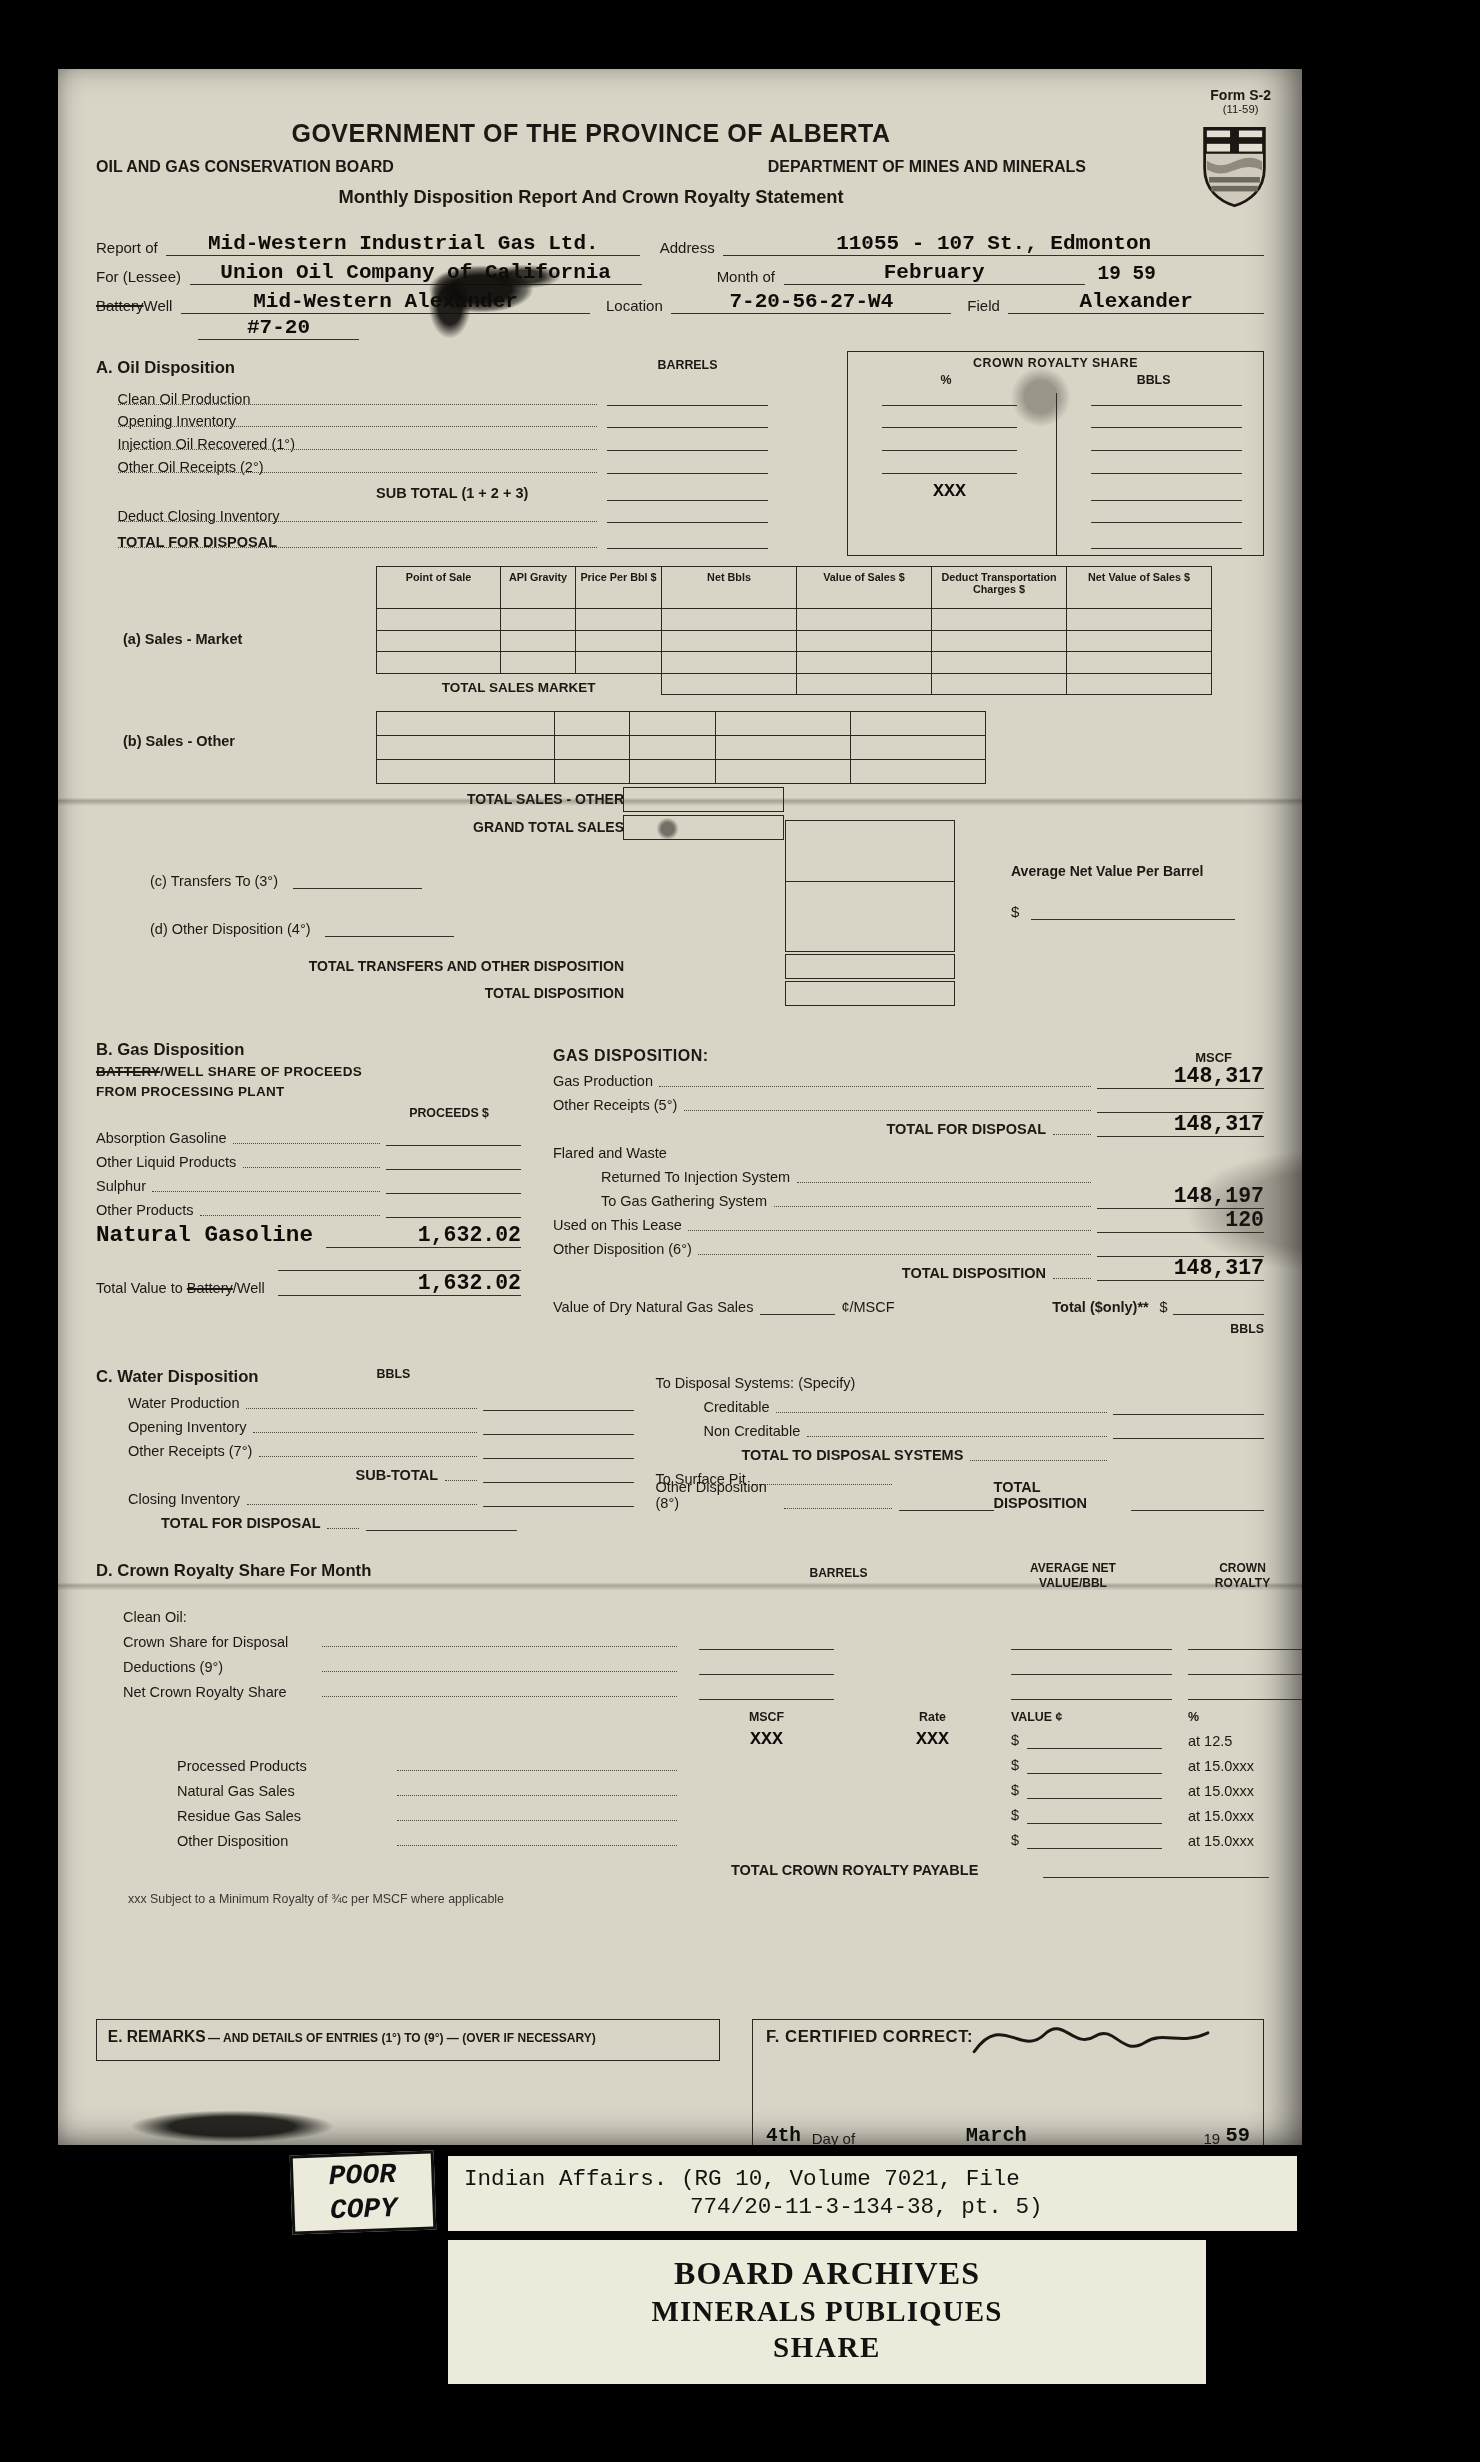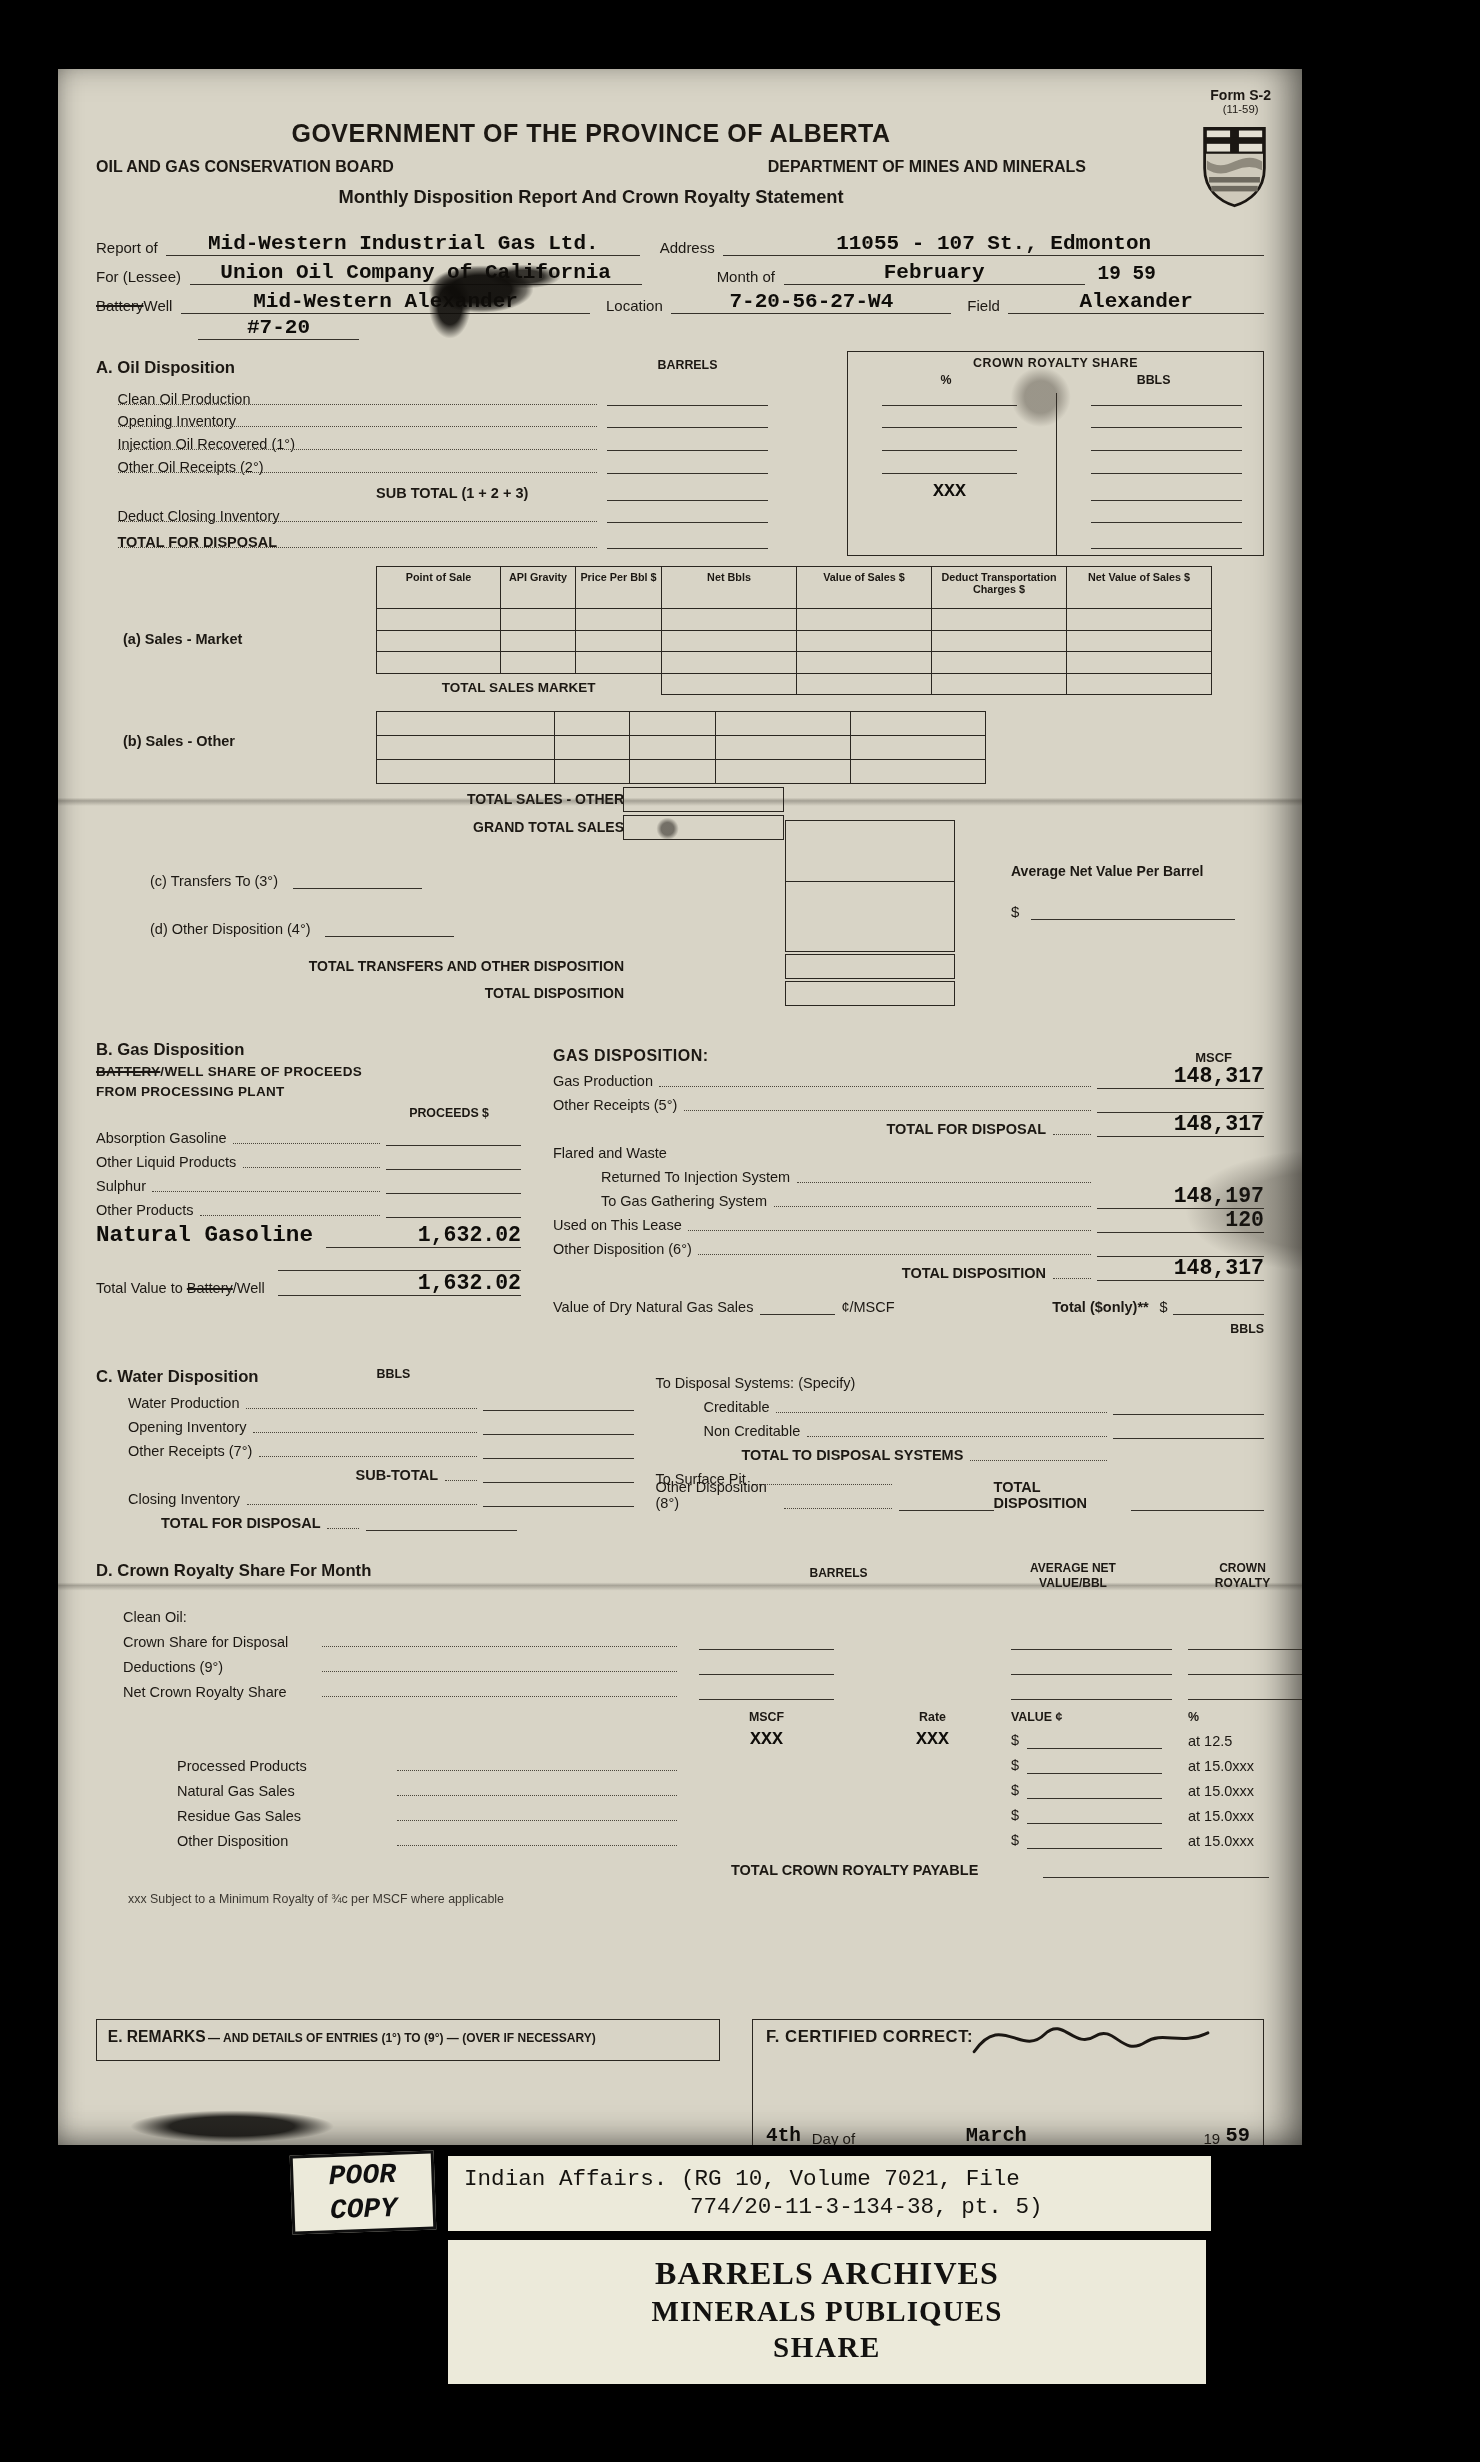--- a/index.html
+++ b/index.html
@@ -129,21 +129,21 @@
   .f-box { position:relative; margin-left:32px; flex:1; height:140px; border:1.6px solid #2a2620; padding:7.5px 13px; }
   .f-t { font-size:16.7px; font-weight:bold; letter-spacing:0.5px; }
   .sig { position:absolute; right:48px; top:-18.3px; width:248px; }
   .f-date { position:absolute; left:13px; right:13px; bottom:10.8px; display:flex; align-items:flex-end; font-size:15px; }
 
   
   .poor { position:absolute; left:291px; top:2153px; width:144px; height:79px; background:#eceada;
           border:3.2px solid #101010; transform:rotate(-2deg); text-align:center;
           font-family:"Liberation Mono","DejaVu Sans Mono",monospace; font-weight:bold; font-style:italic;
           font-size:28px; line-height:1.2; color:#101010; padding-top:3.2px; }
-  .ia { position:absolute; left:448px; top:2156px; width:763px; height:75px; background:#eceada;
+  .ia { position:absolute; left:448px; top:2156px; width:849px; height:75px; background:#eceada;
         font-family:"Liberation Mono","DejaVu Sans Mono",monospace; font-size:22.6px; color:#15130f;
         padding:8.6px 0 0 16px; line-height:1.25; }
   .ia .l2 { padding-left:226px; }
   .pa { position:absolute; left:448px; top:2240px; width:758px; height:144px; background:#eceada;
         text-align:center; font-family:"Liberation Serif","DejaVu Serif",serif; font-weight:bold; color:#131210;
         padding-top:15px; }
   .pa .p1 { font-size:32px; letter-spacing:1.1px; }
   .pa .p2 { font-size:29px; letter-spacing:1.1px; margin-top:3.2px; }
   .pa .p3 { font-size:29px; letter-spacing:1.6px; margin-top:3.2px; }
 </style>
@@ -657,17 +657,17 @@
 
 <div class="poor">
   <div>POOR</div>
   <div>COPY</div>
 </div>
 <div class="ia">
   <div>Indian Affairs. (RG 10, Volume 7021, File</div>
   <div class="l2">774/20-11-3-134-38, pt. 5)</div>
 </div>
 <div class="pa">
-  <div class="p1">BARRELS ARCHIVES</div>
+  <div class="p1">BOARD ARCHIVES</div>
   <div class="p2">MINERALS PUBLIQUES</div>
   <div class="p3">SHARE</div>
 </div>
 
 
 </body></html>

